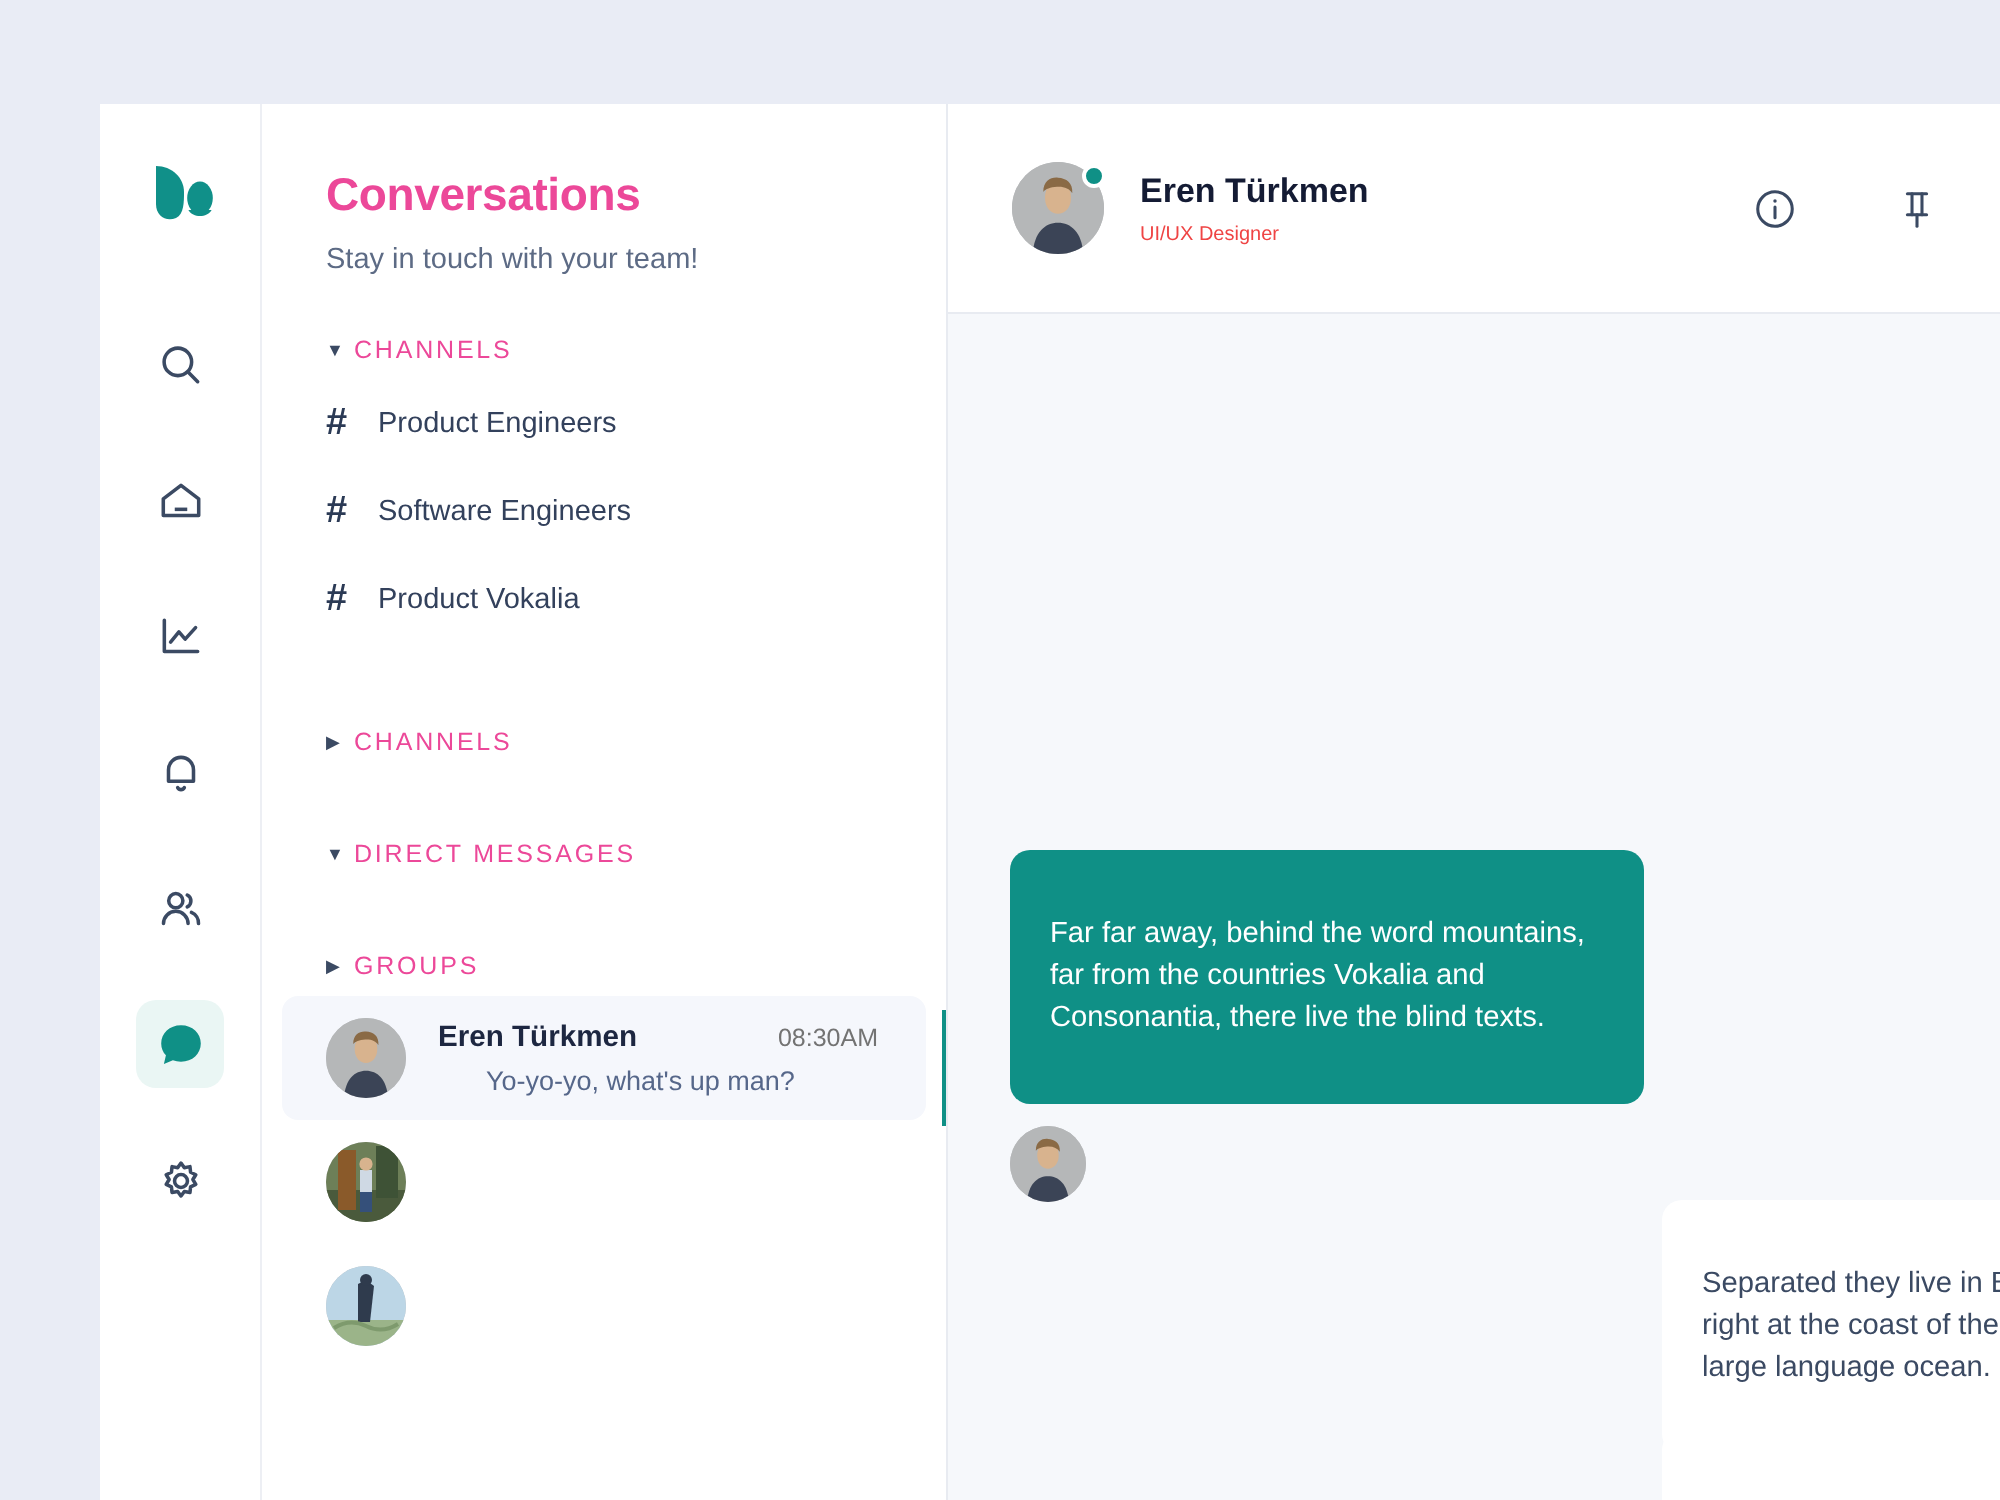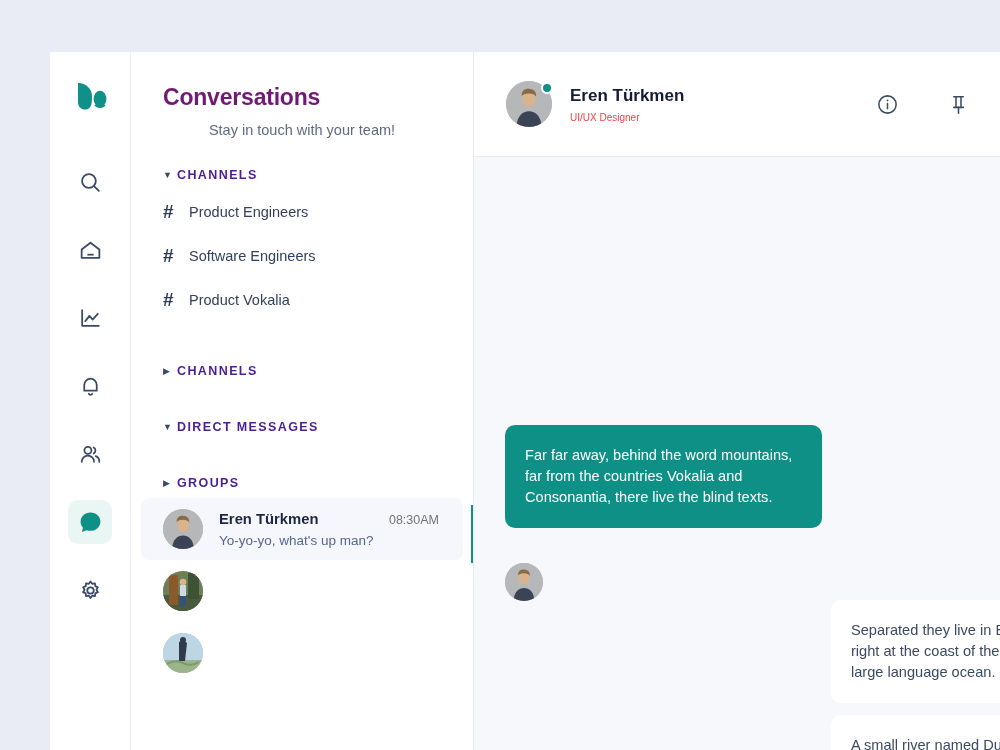--- a/index.html
+++ b/index.html
@@ -47,39 +47,39 @@
     width: 343px;
     flex: 0 0 343px;
     background: #ffffff;
     border-right: 1px solid #e8ebf1;
     position: relative;
     overflow: hidden;
   }
   #conv-head { padding: 32px 32px 0 32px; }
   #conv-title {
     font-size: 23px; font-weight: bold;
-    color: #701a75; letter-spacing: -0.2px;
+    color: #ec4899; letter-spacing: -0.2px;
   }
   #conv-sub {
     margin-top: 11px;
-    font-size: 14.5px; color: #5d6b85; text-align: center;
+    font-size: 14.5px; color: #5d6b85;
   }
 
   .section-head {
     display: flex; align-items: center;
     padding: 0 32px;
     margin-top: 26px; margin-bottom: 4px;
     height: 22px;
   }
   .caret { width: 14px; color: #3b4a63; font-size: 9px; line-height: 1; }
   .caret.down::before { content: "▼"; }
   .caret.right::before { content: "▶"; }
   .section-label {
-    font-size: 12.5px; font-weight: bold;
-    letter-spacing: 1.4px; color: #4c1d95;
+    font-size: 12.5px; font-weight: normal;
+    letter-spacing: 1.4px; color: #ec4899;
   }
 
   .channel-item {
     display: flex; align-items: center;
     padding: 0 32px;
     height: 44px;
   }
   .hash {
     width: 26px; font-size: 19px; font-weight: bold;
     color: #2b3a55;
@@ -104,21 +104,21 @@
   .dm-texts { flex: 1; min-width: 0; }
   .dm-row1 { display: flex; align-items: baseline; }
   .dm-name {
     font-size: 14.8px; font-weight: bold; color: #1d2741;
     flex: 1; white-space: nowrap; overflow: hidden;
   }
   .dm-time { font-size: 12.5px; color: #737373; white-space: nowrap; }
   .dm-preview {
     margin-top: 6px;
     font-size: 13.5px; color: #56678a;
-    white-space: nowrap; overflow: hidden;
+    white-space: nowrap; overflow: hidden; margin-left: 24px;
   }
   .dm-active-bar {
     position: absolute;
     right: -11px; top: 7px;
     width: 3px; height: 58px;
     background: #0f9086;
   }
 
   
   #chat-panel {
@@ -152,21 +152,21 @@
 
   #messages {
     flex: 1;
     position: relative;
     overflow: hidden;
   }
   .bubble {
     position: absolute;
     font-size: 14.6px;
     line-height: 1.43;
-    padding: 20px 20px;
+    padding: 32px 20px;
   }
   .bubble.teal {
     left: 31px; top: 268px; width: 317px;
     background: #0f9086; color: #ffffff;
     border-radius: 10px;
   }
   .msg-avatar {
     position: absolute; left: 31px; top: 406px;
     width: 38px; height: 38px; border-radius: 50%;
     overflow: hidden; background: #b9bcbf;

